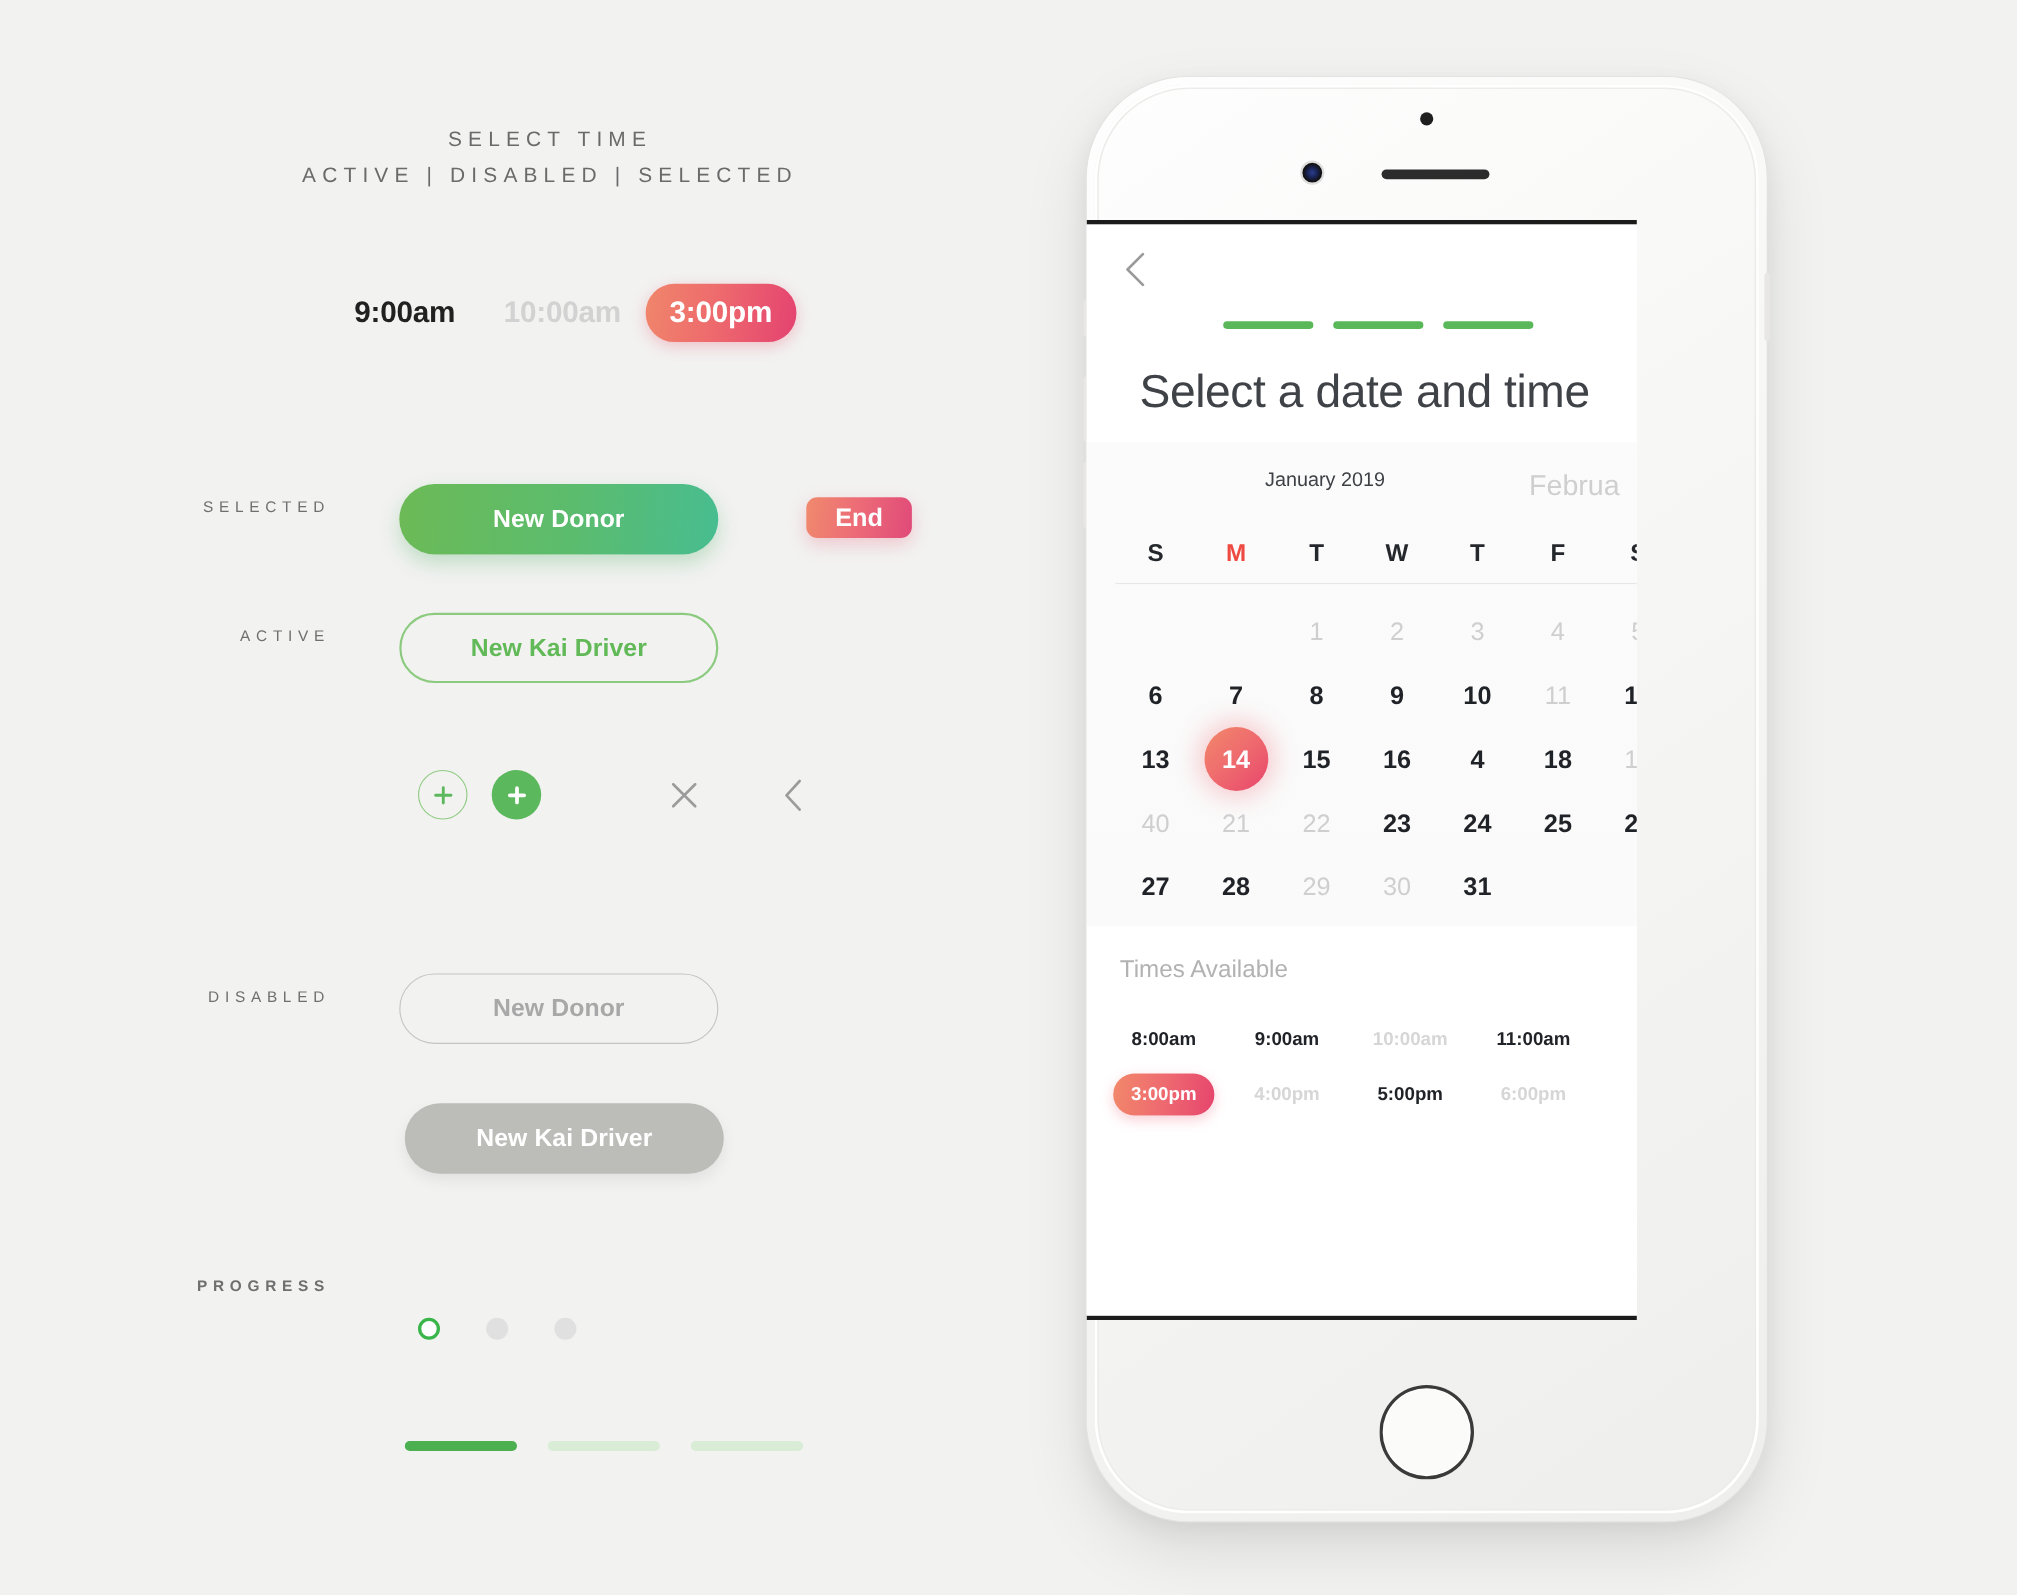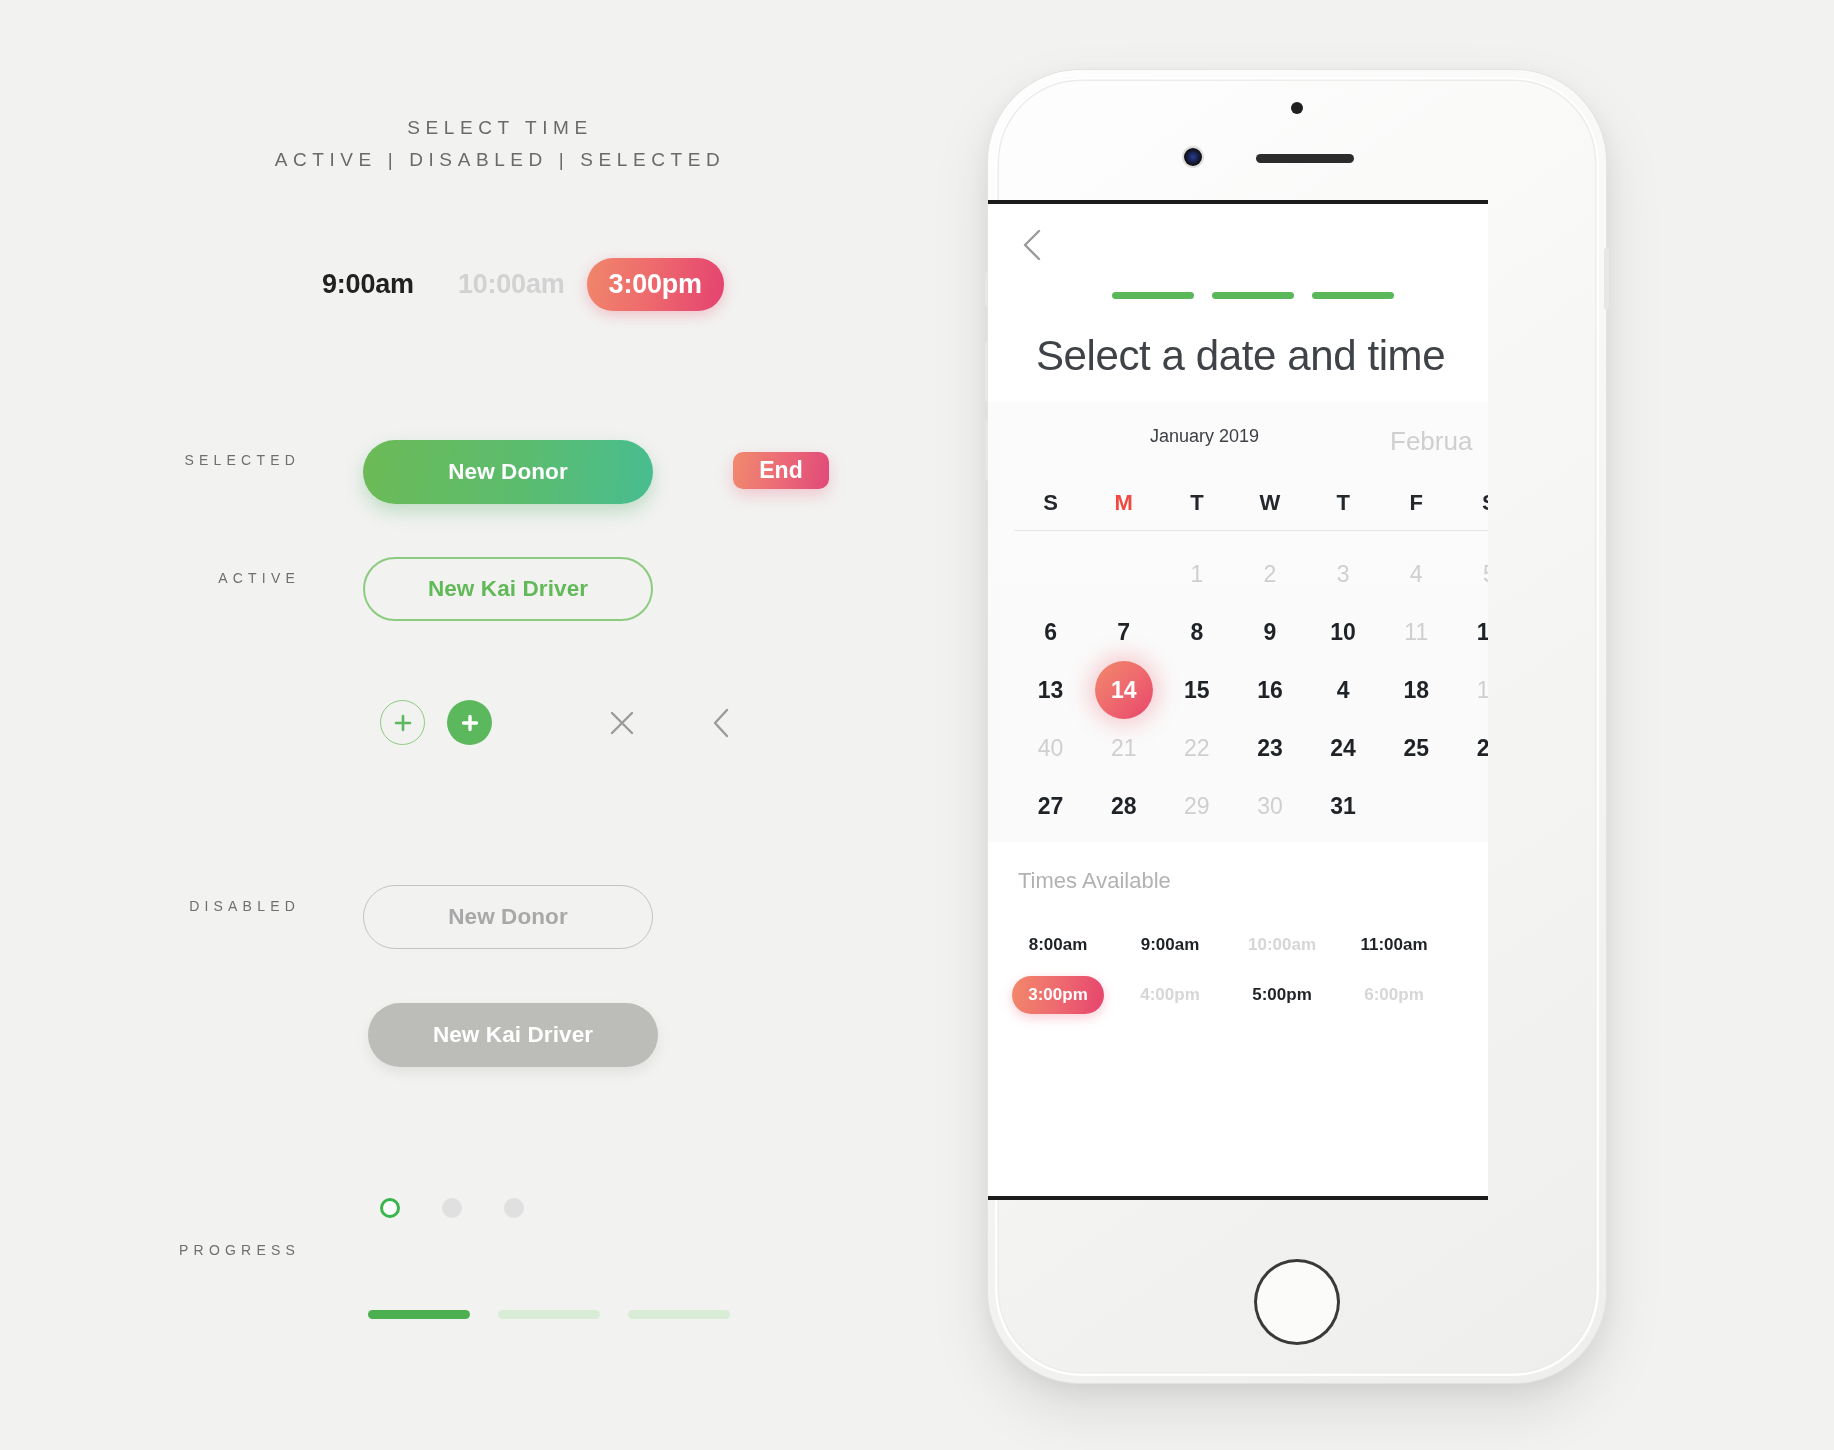--- a/index.html
+++ b/index.html
@@ -274,21 +274,21 @@
       <svg width="30" height="32" viewBox="0 0 30 32" aria-hidden="true">
         <path d="M20 3 L8 16 L20 29" fill="none" stroke="#9b9b9b" stroke-width="2.4" stroke-linecap="round" stroke-linejoin="round"></path>
       </svg>
     </div>
   </div>
 
   <div class="rowlabel" style="left:60px; top:898px; width:240px;">DISABLED</div>
   <div class="btn btn-disabled-outline" style="left:363px; top:885px;">New Donor</div>
   <div class="btn btn-disabled-fill" style="left:368px; top:1003px;">New Kai Driver</div>
 
-  <div class="rowlabel" style="left:40px; top:1242px; width:260px;">PROGRESS</div>
+  <div class="rowlabel" style="left:40px; top:1161px; width:260px;font-weight:bold;">PROGRESS</div>
   <div class="progdots">
     <div class="pd on"></div>
     <div class="pd off"></div>
     <div class="pd off"></div>
   </div>
   <div class="progbars">
     <div class="pb on"></div>
     <div class="pb off"></div>
     <div class="pb off"></div>
   </div>

